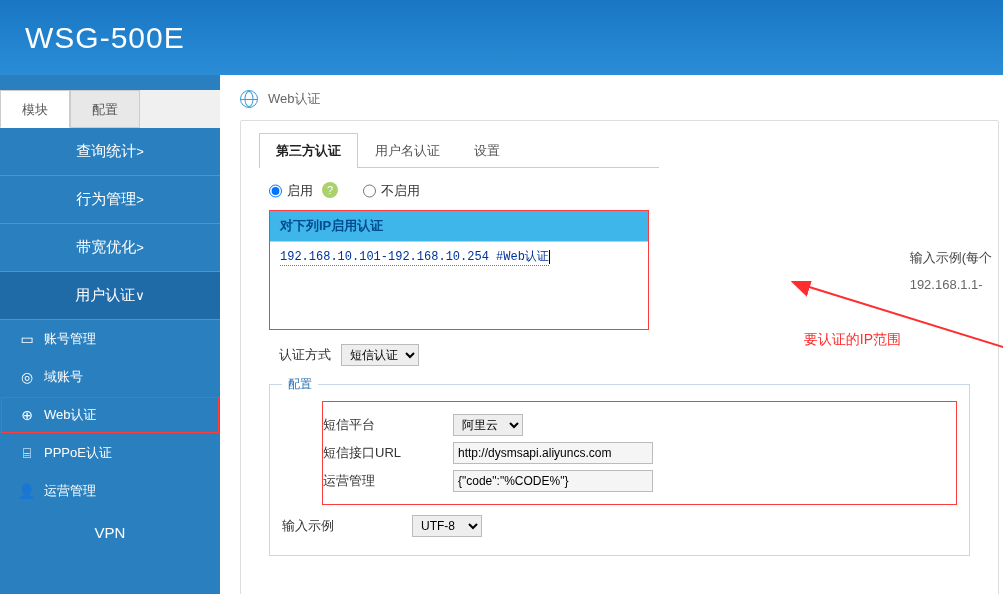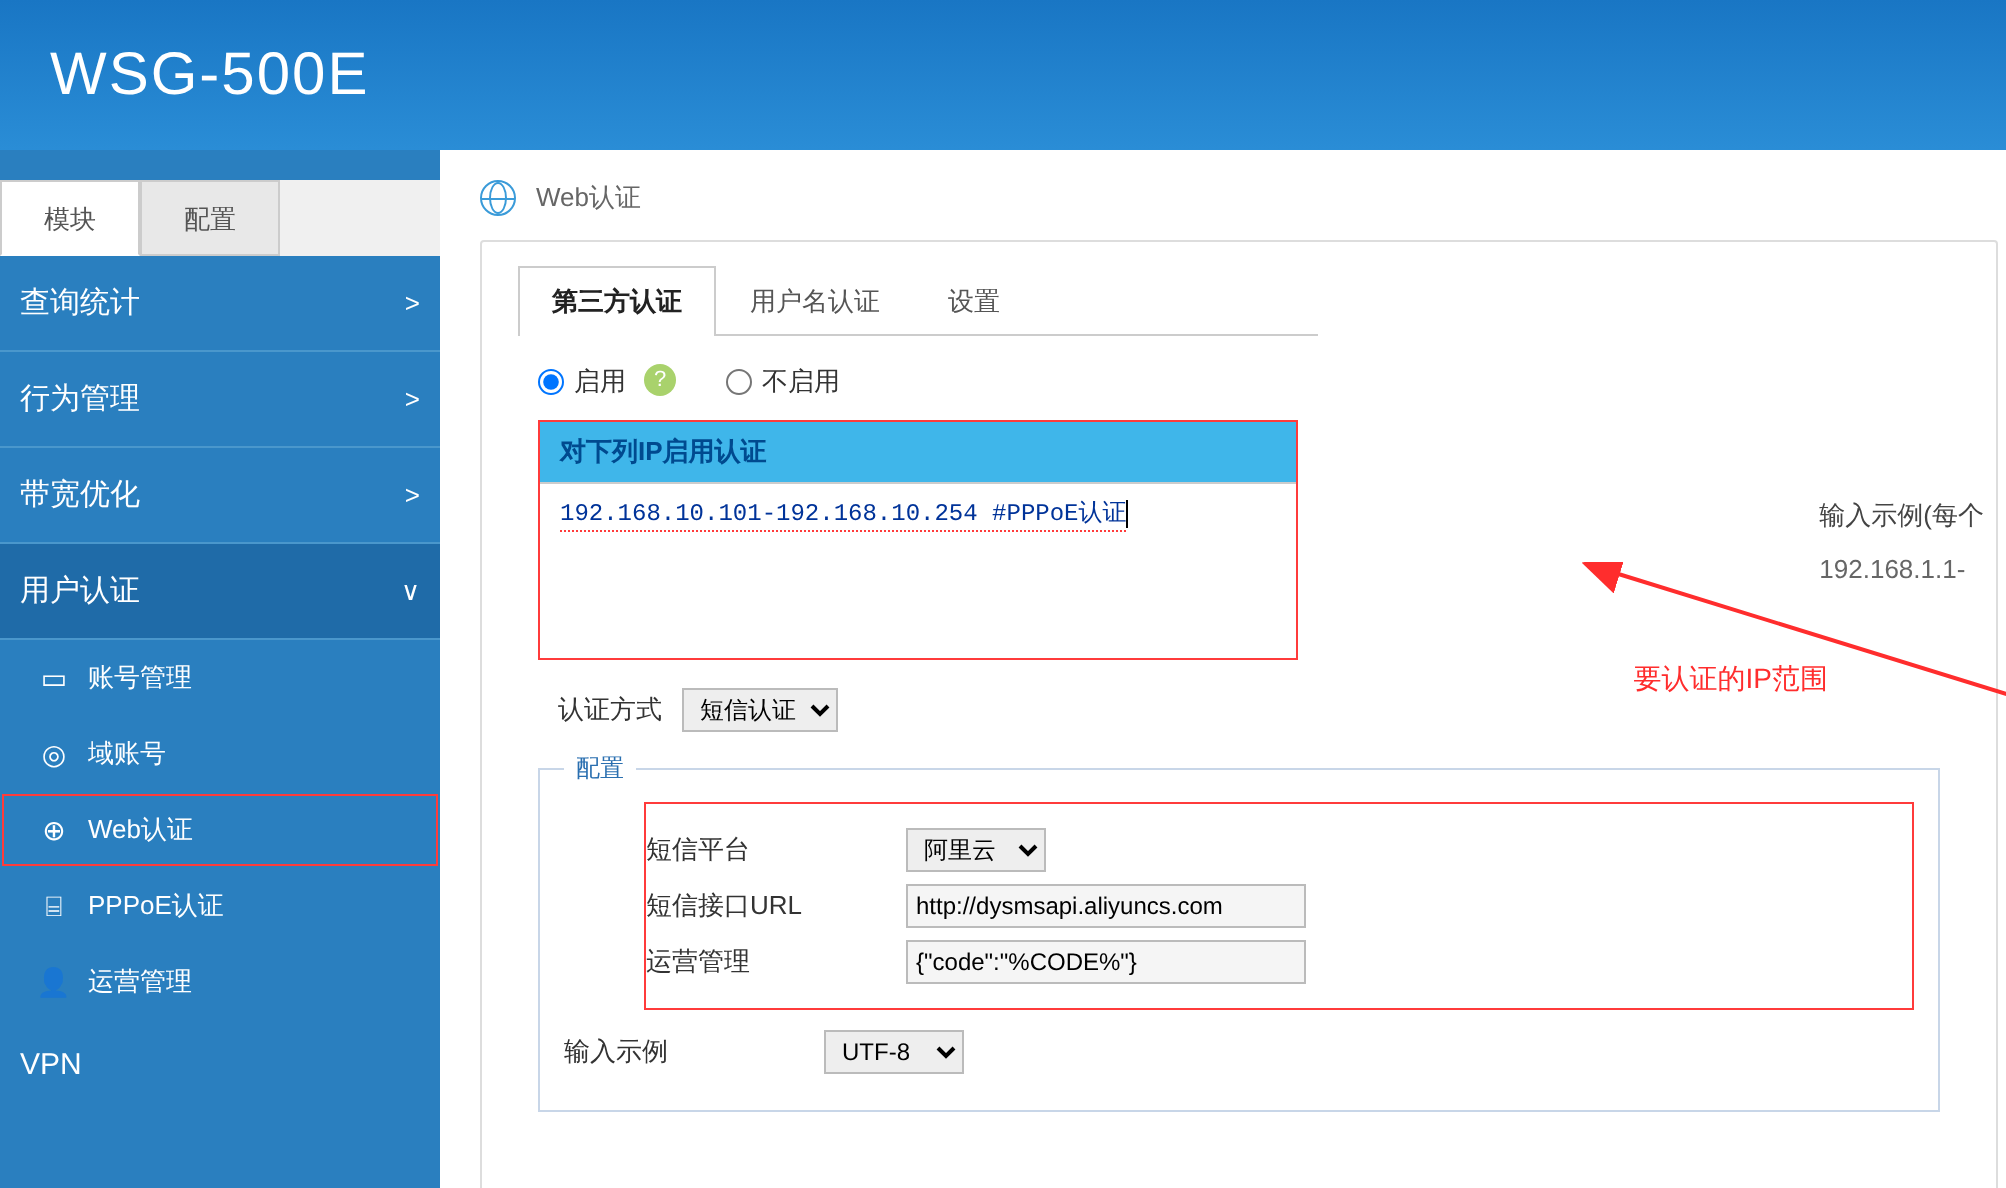--- a/index.html
+++ b/index.html
@@ -6,21 +6,21 @@
   body { font-family: "Microsoft YaHei", Arial, sans-serif; font-size: 13px; color: #333; background: #fff; width: 1003px; height: 594px; overflow: hidden; position: relative; }
   .header { height: 75px; background: linear-gradient(to bottom, #1976c4, #2a8dd6); color: #fff; padding-left: 25px; display: flex; align-items: center; }
   .header-title { font-size: 30px; font-weight: 300; letter-spacing: 1px; }
   .layout { display: flex; height: calc(100% - 75px); }
   .sidebar { width: 220px; background: #2a7fbf; color: #fff; display: flex; flex-direction: column; position: relative; }
   .side-tabs { display: flex; background: #f0f0f0; height: 38px; margin-top: 15px; }
   .side-tab { width: 70px; height: 38px; line-height: 38px; text-align: center; color: #555; background: #fff; border: 1px solid #ccc; cursor: pointer; font-size: 13px; }
   .side-tab.active { background: #fff; border-bottom: 1px solid #fff; }
   .side-tab.inactive { background: #e8e8e8; }
   .nav-list { list-style: none; }
-  .nav-item { padding: 14px 10px; border-bottom: 1px solid #4a97cc; font-size: 15px; display: flex; justify-content: space-between; align-items: center; cursor: pointer; }
+  .nav-item { padding: 14px 30px; border-bottom: 1px solid #4a97cc; font-size: 15px; display: flex; justify-content: center; align-items: center; cursor: pointer; }
   .nav-item .chev { font-size: 13px; }
   .nav-item.expanded { background: #1f6ba8; }
   .sub-list { list-style: none; background: #2a7fbf; }
   .sub-item { padding: 10px 18px 10px 18px; font-size: 13px; cursor: pointer; display: flex; align-items: center; gap: 8px; }
   .sub-item.selected { outline: 1px solid #ff3b3b; outline-offset: -2px; }
   .sub-icon { width: 18px; height: 14px; display: inline-flex; align-items: center; justify-content: center; font-size: 14px; }
   .side-handle { position: absolute; right: -7px; top: 320px; width: 7px; height: 50px; background: #2a7fbf; border-radius: 0 4px 4px 0; }
   .main { flex: 1; background: #fff; padding: 15px 0 0 20px; position: relative; overflow: hidden; }
   .page-head { display: flex; align-items: center; gap: 10px; padding-bottom: 12px; color: #666; }
   .globe-icon { width: 18px; height: 18px; border: 1.5px solid #3a9bd9; border-radius: 50%; position: relative; }
@@ -42,21 +42,21 @@
   select { background: #eee; }
   fieldset.config { border: 1px solid #c8d6e8; margin: 6px 10px 0 10px; padding: 8px 12px 12px 12px; }
   fieldset.config legend { color: #2a6fb0; font-size: 12px; padding: 0 6px; }
   .cfg-group { border: 1px solid #ff3b3b; padding: 6px 0; margin-bottom: 10px; margin-left: 40px; }
   .cfg-row { display: flex; align-items: center; margin: 6px 0; }
   .cfg-label { width: 130px; font-size: 13px; color: #333; }
   .cfg-row input, .cfg-row select { width: 200px; }
   .cfg-row select.short { width: 70px; }
   .example { position: absolute; right: 6px; top: 128px; font-size: 13px; color: #444; text-align: left; }
   .example-sub { color: #666; margin-top: 10px; }
-  .annotation { position: absolute; right: 84px; top: 210px; color: #ff2d2d; font-size: 14px; }
+  .annotation { position: absolute; right: 97px; top: 210px; color: #ff2d2d; font-size: 14px; }
   svg.arrow { position: absolute; left: 550px; top: 160px; pointer-events: none; }
 </style>
 </head>
 <body>
 
 <div class="header">
   <span class="header-title">WSG-500E</span>
 </div>
 
 <div class="layout">
@@ -133,21 +133,21 @@
         <label class="radio-opt">
           <input type="radio" name="en" style="">
           <span>不启用</span>
         </label>
       </div>
 
       <div style="padding-left:10px">
         <div class="ip-block">
           <div class="ip-head">对下列IP启用认证</div>
           <div class="ip-body">
-            <span class="ip-line">192.168.10.101-192.168.10.254  #PPPoE认证</span><span style="border-left:1px solid #000; display:inline-block; height:14px; vertical-align:middle"></span>
+            <span class="ip-line">192.168.10.101-192.168.10.254  #Web认证</span><span style="border-left:1px solid #000; display:inline-block; height:14px; vertical-align:middle"></span>
           </div>
         </div>
       </div>
 
       <div class="auth-row">
         <span>认证方式</span>
         <select>
           <option>短信认证</option>
         </select>
       </div>

